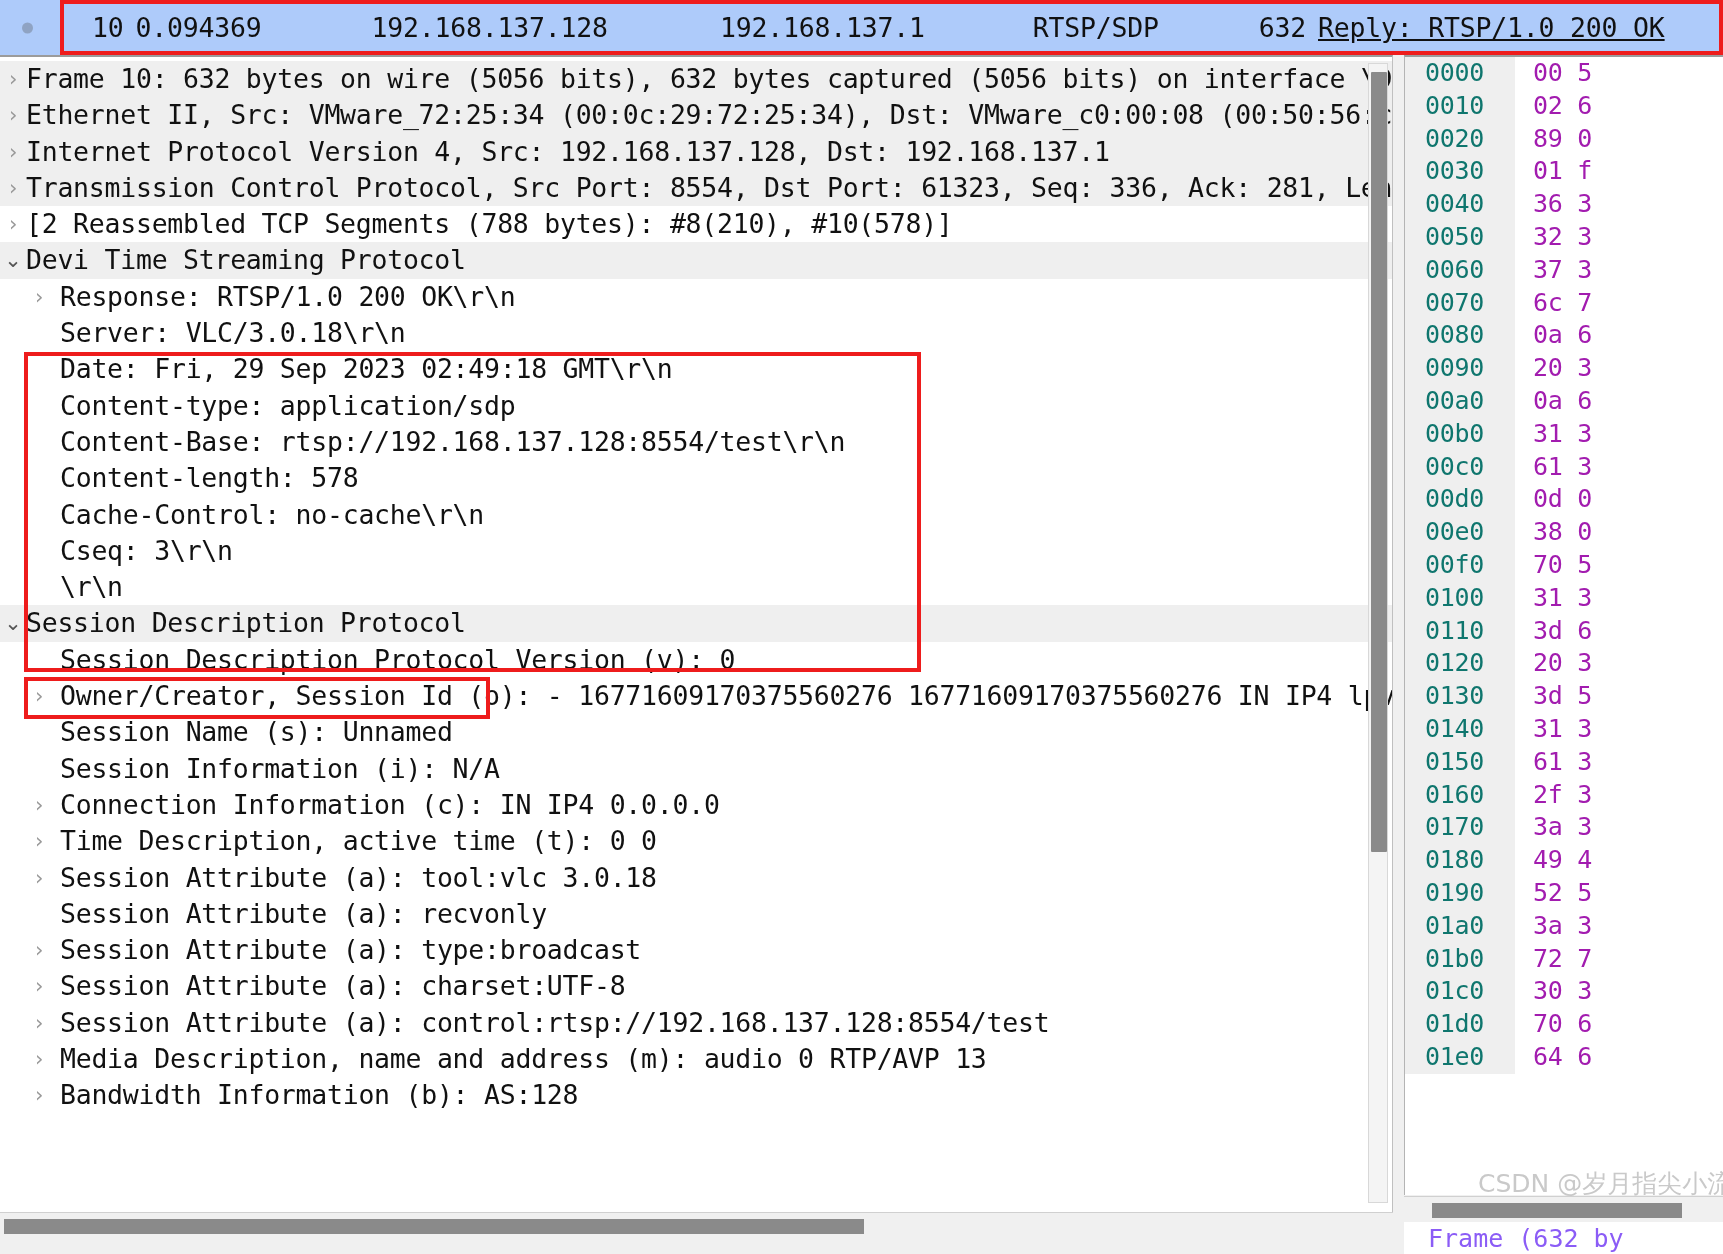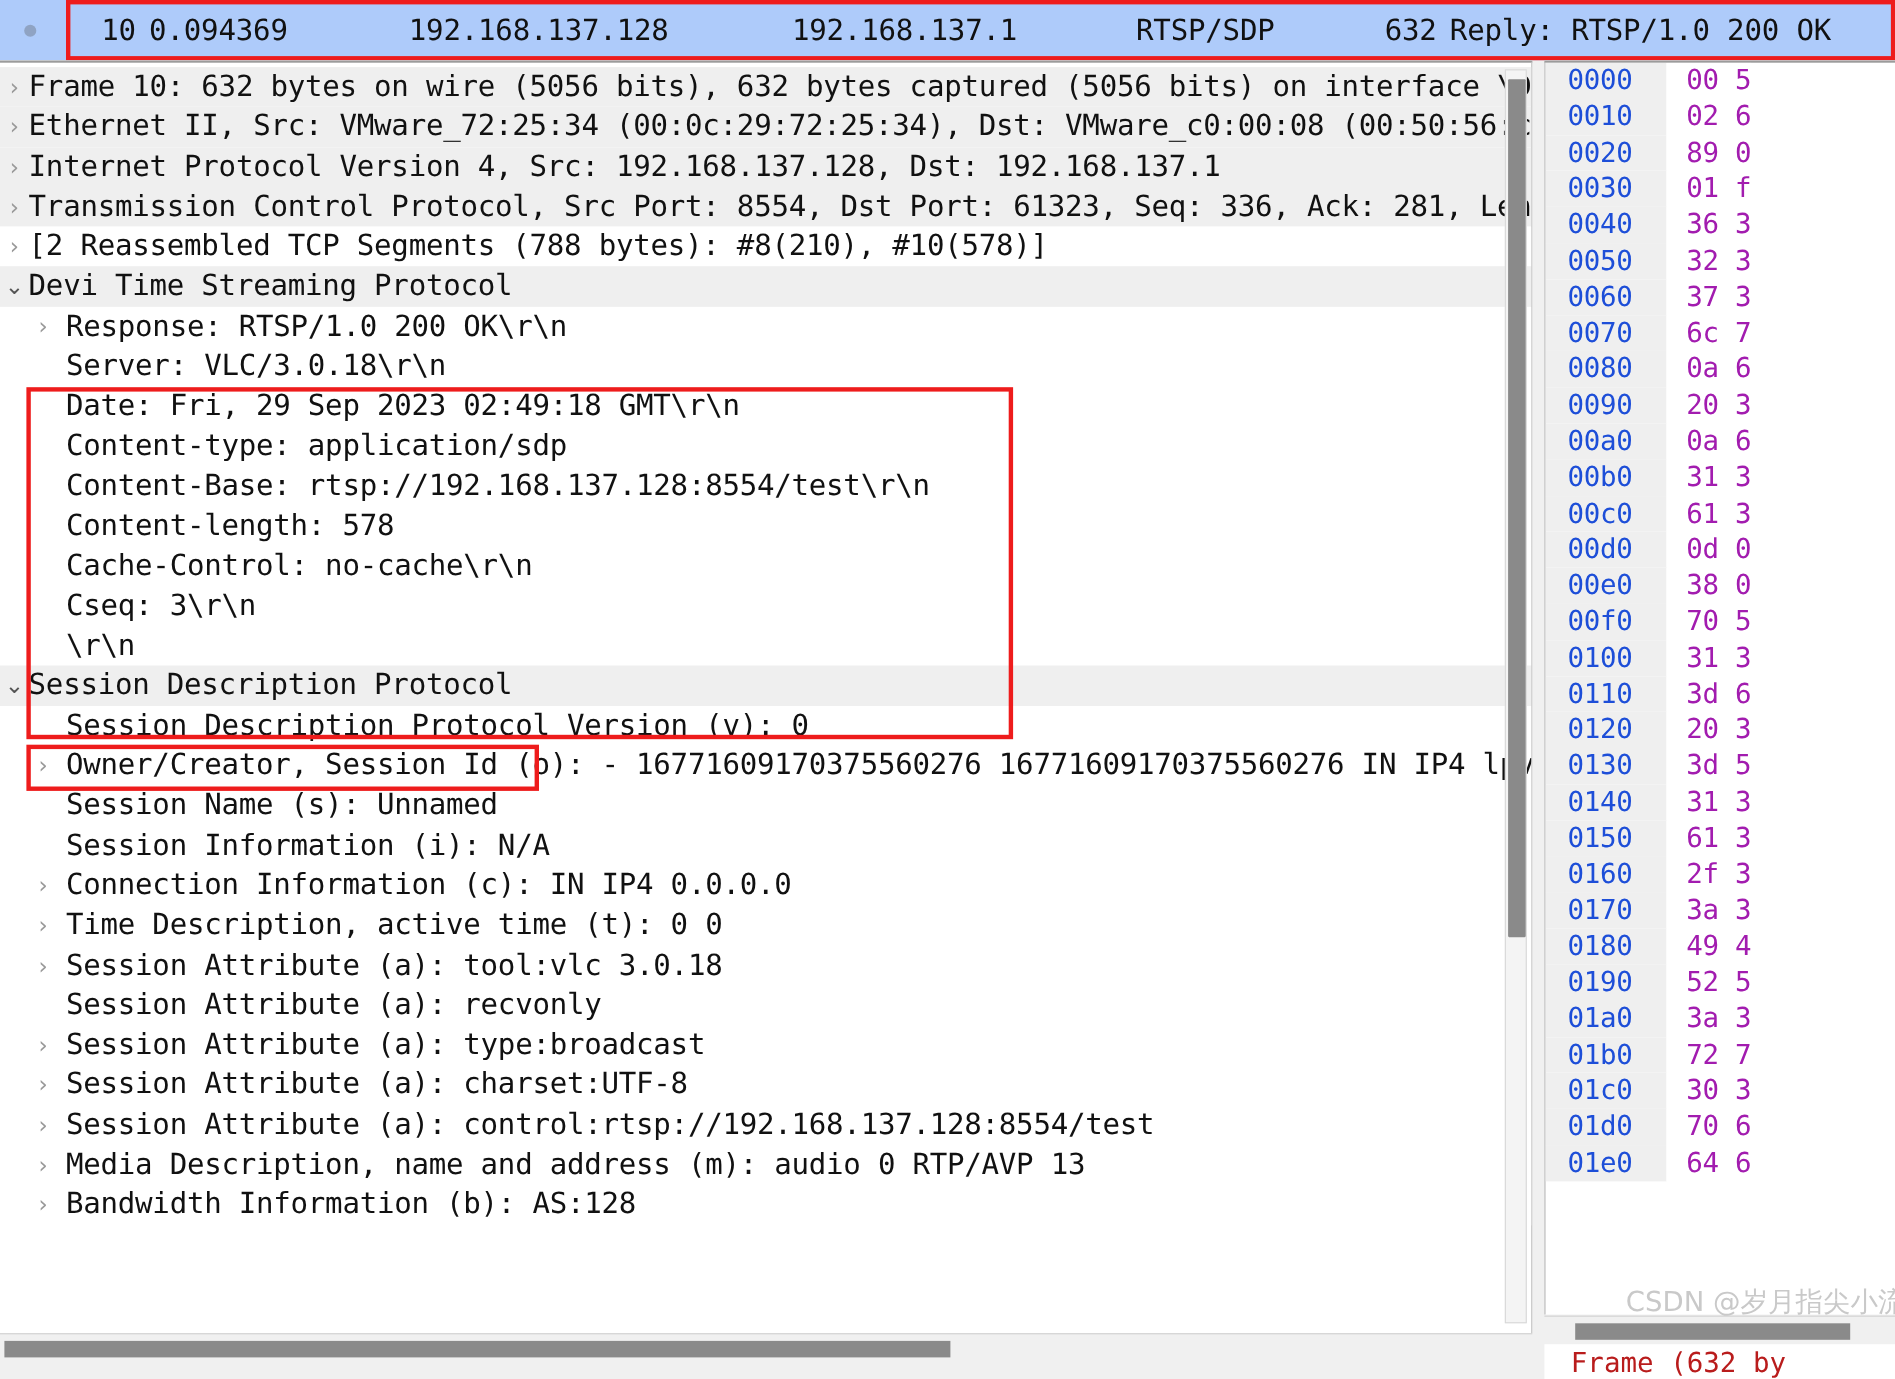--- a/index.html
+++ b/index.html
@@ -53,21 +53,21 @@
     color: #111;
     letter-spacing: -0.2px;
   }
   .pk-col { white-space: pre; }
   .pk-no     { padding-left: 28px; }
   .pk-time   { padding-left: 12px; }
   .pk-src    { padding-left: 110px; }
   .pk-dst    { padding-left: 112px; }
   .pk-proto  { padding-left: 108px; }
   .pk-len    { padding-left: 100px; }
-  .pk-info   { padding-left: 12px; }
+  .pk-info   { padding-left: 12px; text-decoration: underline; }
 
   
   #panes {
     position: absolute;
     left: 0; top: 55px;
     width: 1723px; height: 1199px;
     background: #f0f0f0;
   }
 
   
@@ -169,21 +169,21 @@
     height: 32.8px;
     line-height: 32.8px;
     white-space: pre;
     font-size: 25px;
     display: flex;
     letter-spacing: -0.3px;
   }
   .hexoff {
     width: 110px;
     padding-left: 20px;
-    color: #1d4ed8;
+    color: #0f766e;
     background: #efefef;
   }
   .hexbytes {
     color: #a21caf;
     padding-left: 18px;
     background: #ffffff;
   }
   #bytes-hscroll {
     position: absolute;
     left: 1404px; top: 1141px;
@@ -202,21 +202,21 @@
   #statusbar {
     position: absolute;
     left: 1404px; top: 1167px;
     width: 319px; height: 32px;
     background: #ffffff;
   }
   #status-text {
     position: absolute;
     left: 24px; top: 2px;
     font-size: 25px;
-    color: #b91c1c;
+    color: #8b5cf6;
     white-space: pre;
     text-align: center;
   }
   #watermark {
     position: absolute;
     left: 1478px; top: 1112px;
     font-size: 25px;
     color: #c9c9c9;
     white-space: pre;
     font-family: "DejaVu Sans", sans-serif;

